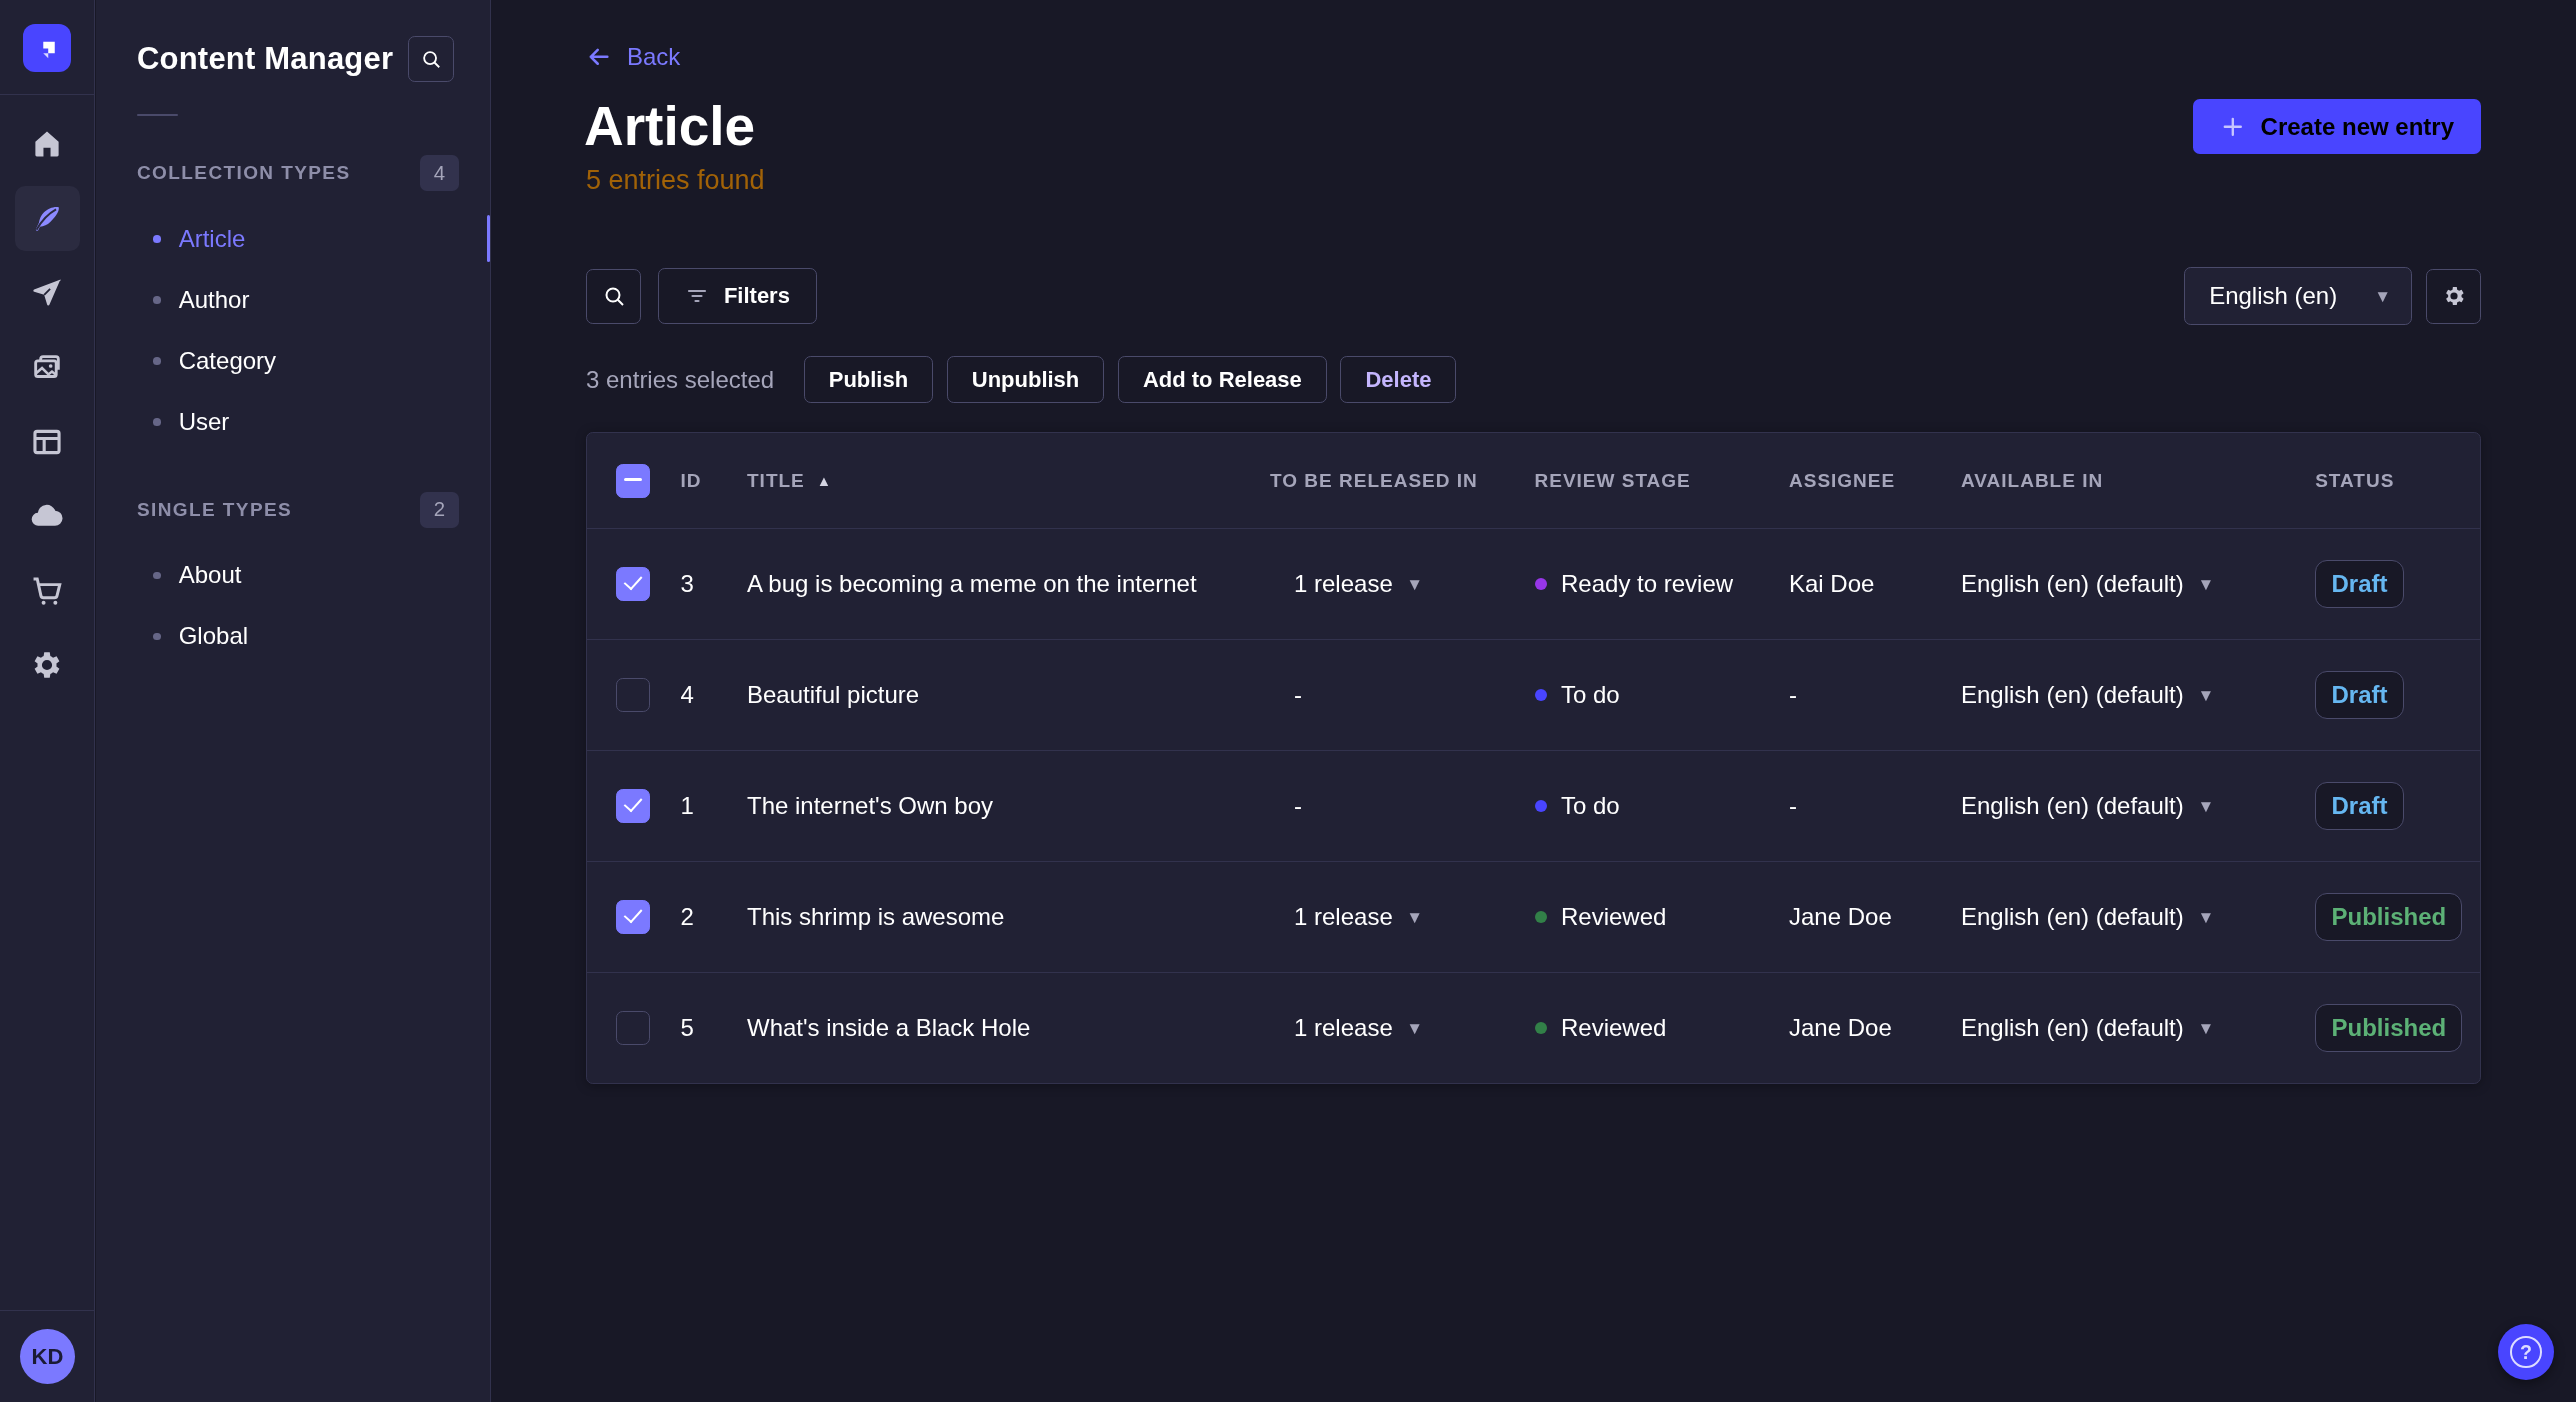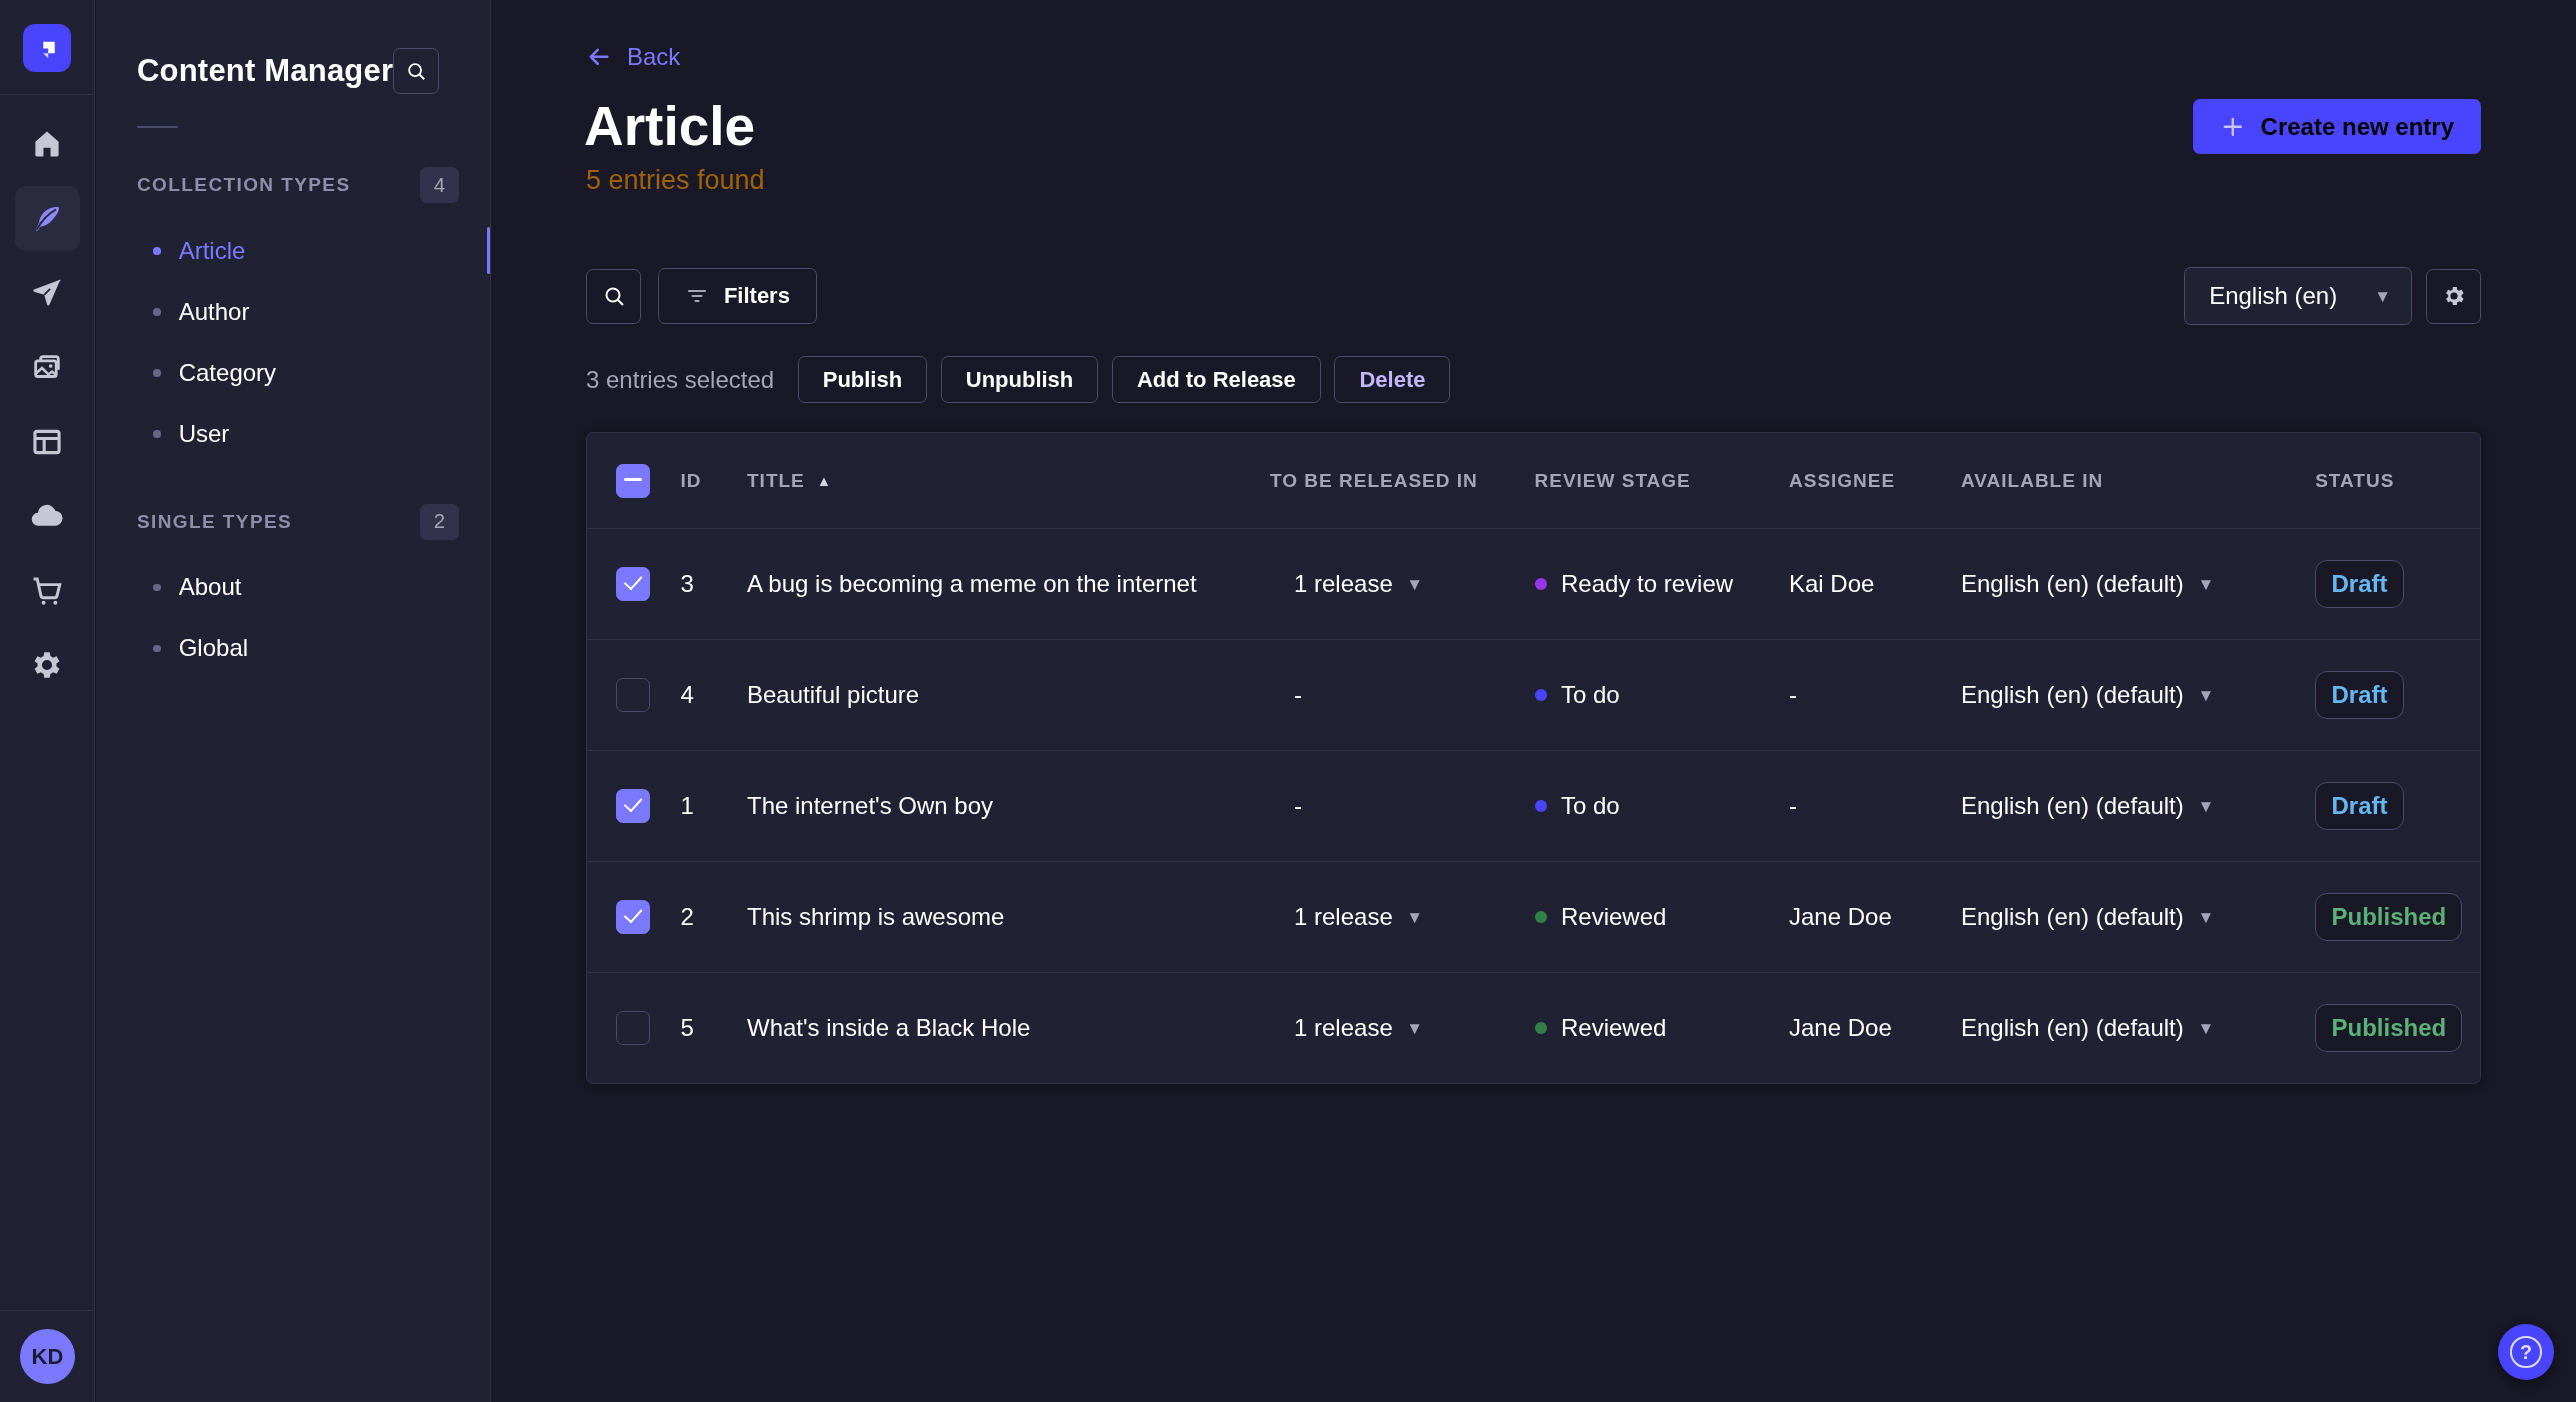--- a/index.html
+++ b/index.html
@@ -11,21 +11,21 @@
   .rail-logo{margin-top:24px;width:48px;height:48px;border-radius:12px;background:#4945ff;display:flex;align-items:center;justify-content:center;cursor:pointer}
   .rail-divider{width:95px;height:0.9px;background:#32324d;margin-top:22px}
   .rail-nav{margin-top:17px;display:flex;flex-direction:column;align-items:center}
   .rail-item{width:65px;height:65px;margin-bottom:9.4px;border-radius:10.2px;display:flex;align-items:center;justify-content:center;color:#c6c6d4;cursor:pointer}
   .rail-item.active{background:#2b2b40;color:#8c8aff}
   .rail-bottom{position:absolute;left:0;bottom:0;width:95px;height:92px;border-top:0.9px solid #32324d;display:flex;align-items:center;justify-content:center}
   .avatar{width:55px;height:55px;border-radius:50%;background:#7b79ff;color:#1b1b35;font-size:22px;font-weight:700;display:flex;align-items:center;justify-content:center;cursor:pointer}
 
   
   .subnav{position:absolute;left:96px;top:0;width:395px;height:100%;background:#212134;border-right:0.9px solid #32324d}
-  .subnav-header{display:flex;align-items:center;justify-content:flex-start;padding:48px 36px 0 41px}
+  .subnav-header{display:flex;align-items:center;justify-content:space-between;padding:36px 36px 0 41px}
   .subnav-title{font-size:31px;font-weight:700;letter-spacing:0.2px}
   .icon-btn{width:46px;height:46px;border:0.9px solid #4a4a6a;border-radius:6.8px;background:transparent;color:#fff;display:flex;align-items:center;justify-content:center;cursor:pointer}
   .subnav-divider{width:41px;height:1.7px;background:#4a4a6a;margin:32px 0 0 41px;border-radius:0.9px}
   .subnav-section{margin-top:36px}
   .section-head{display:flex;align-items:center;justify-content:space-between;padding:0 31px 0 41px;height:43px}
   .section-label{font-size:19px;font-weight:700;letter-spacing:1.4px;color:#8e8ea9}
   .count-badge{min-width:39px;height:36px;padding:0 8.5px;background:#32324d;border-radius:6.8px;color:#a5a5ba;font-size:20.4px;display:flex;align-items:center;justify-content:center}
   .subnav-items{margin-top:13.6px}
   .subnav-item{position:relative;display:flex;align-items:center;height:61px;padding-left:57px;font-size:24px;color:#fff;cursor:pointer}
   .subnav-item .bullet{width:7.7px;height:7.7px;border-radius:50%;background:#666687;margin-right:18px;flex:none}
@@ -42,21 +42,21 @@
 
   .toolbar{position:absolute;left:94px;right:95px;top:267px;height:58px;display:flex;align-items:center}
   .square-btn{width:55px;height:55px;border:0.9px solid #4a4a6a;border-radius:6.8px;background:transparent;color:#fff;display:flex;align-items:center;justify-content:center;cursor:pointer}
   .filters-btn{height:56px;margin-left:17px;padding:0 25.6px;border:0.9px solid #4a4a6a;border-radius:6.8px;background:transparent;color:#fff;font-size:22px;font-weight:600;font-family:inherit;display:flex;align-items:center;gap:15.3px;cursor:pointer}
   .toolbar-spacer{flex:1}
   .locale-select{height:58px;padding:0 20.4px 0 24px;border:0.9px solid #4a4a6a;border-radius:6.8px;background:#212134;color:#fff;font-size:24px;display:flex;align-items:center;gap:37px;cursor:pointer}
   .gear-btn{margin-left:13.6px}
   .chev{font-size:17px;color:#a5a5ba;line-height:1}
 
   .selection-bar{position:absolute;left:94px;top:353px;height:53px;display:flex;align-items:center;gap:13.6px}
-  .selection-text{font-size:24px;color:#a5a5ba;margin-right:10px}
+  .selection-text{font-size:24px;color:#a5a5ba;margin-right:16px}
   .action-btn{height:47px;padding:0 24px;border:0.9px solid #4a4a6a;border-radius:6.8px;background:transparent;color:#fff;font-size:22px;font-weight:600;font-family:inherit;cursor:pointer}
   .action-btn.danger{color:#c4b5fd}
 
   
   .table{position:absolute;left:94px;top:432px;width:1895px;background:#212134;border:0.9px solid #32324d;border-radius:6.8px;box-shadow:0 1.7px 10.2px rgba(0,0,0,.3)}
   .grid-row{display:grid;grid-template-columns:85px 75px 523px 256px 251px 153px 375px 175px;align-items:center}
   .thead{height:95px}
   .th{font-size:19px;font-weight:700;letter-spacing:1px;color:#a5a5ba;white-space:nowrap}
   .th-sort{display:flex;align-items:center;gap:12px;cursor:pointer}
   .sort-arrow{font-size:14.5px;color:#d4d4e2}

